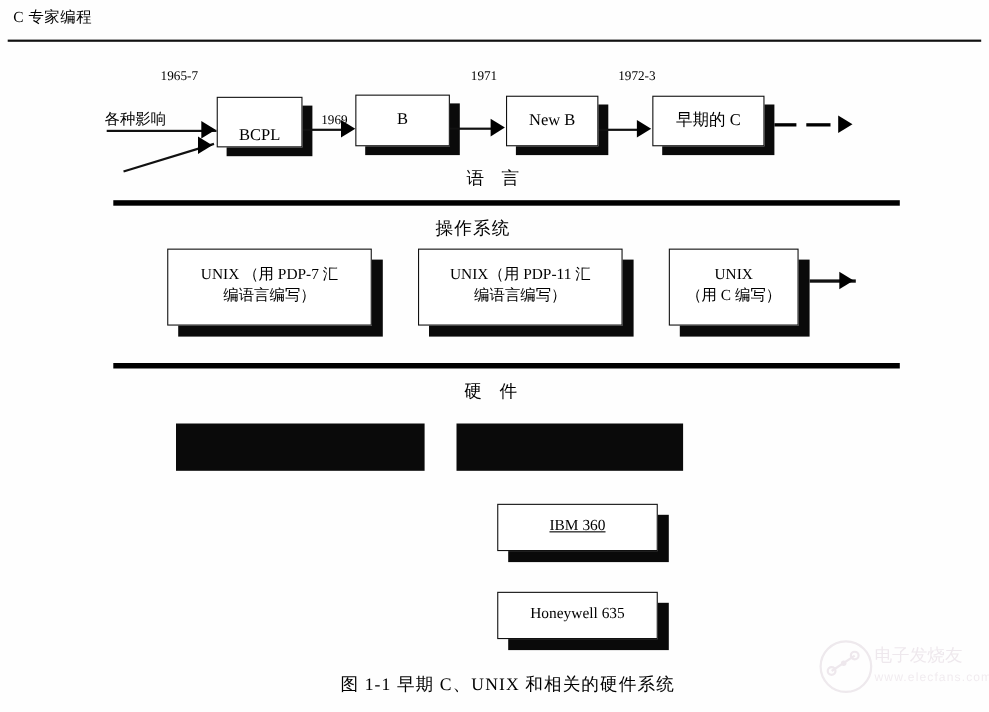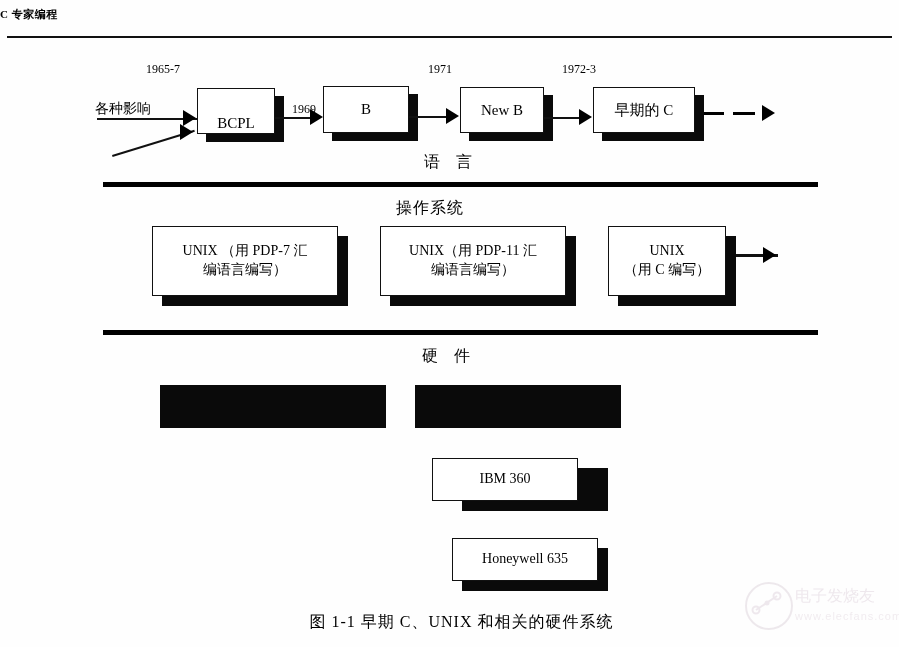--- a/index.html
+++ b/index.html
@@ -16,26 +16,25 @@
     position: relative;
     width: 899px;
     height: 647px;
     overflow: hidden;
     background: #fefefe;
   }
 
   
   #running-head {
     position: absolute;
-    left: 0;
+    left: 12px;
     top: 7px;
-    font-size: 11px;
+    font-size: 14px;
     letter-spacing: 0.5px;
     white-space: nowrap;
-    font-weight: bold;
   }
   #head-rule {
     position: absolute;
     left: 7px;
     top: 36px;
     width: 885px;
     height: 2px;
     background: #111;
   }
 
@@ -243,21 +242,21 @@
 
   <div class="divider" style="left:103px; top:330px; width:715px;"></div>
 
   <div class="band-label" style="left:422px; top:346px;">硬  件</div>
 
   <div class="fig-shadow" style="left:160px; top:385px; width:226px; height:43px;"></div>
 
   <div class="fig-shadow" style="left:415px; top:385px; width:206px; height:43px;"></div>
 
   <div class="fig-shadow" style="left:462px; top:468px; width:146px; height:43px;"></div>
-  <div class="fig-box box-title-md" style="left:432px; top:458px; width:146px; height:43px;">
+  <div class="fig-box box-title-md" style="left:452px; top:458px; width:146px; height:43px;text-decoration:underline;">
     <span>IBM 360</span>
   </div>
 
   <div class="fig-shadow" style="left:462px; top:548px; width:146px; height:43px;"></div>
   <div class="fig-box box-title-md" style="left:452px; top:538px; width:146px; height:43px;">
     <span>Honeywell 635</span>
   </div>
 
   <div id="caption">图 1-1    早期 C、UNIX 和相关的硬件系统</div>
 

